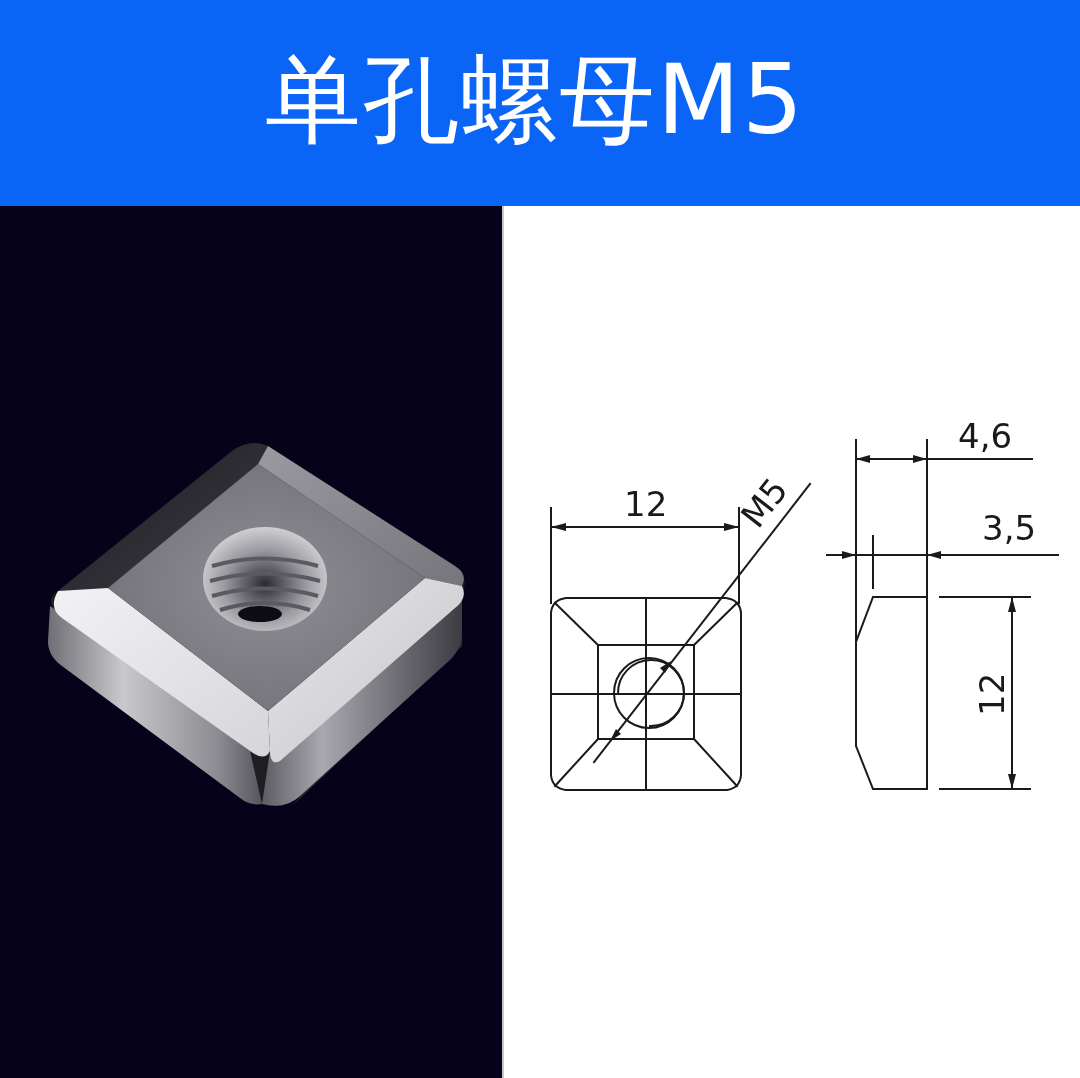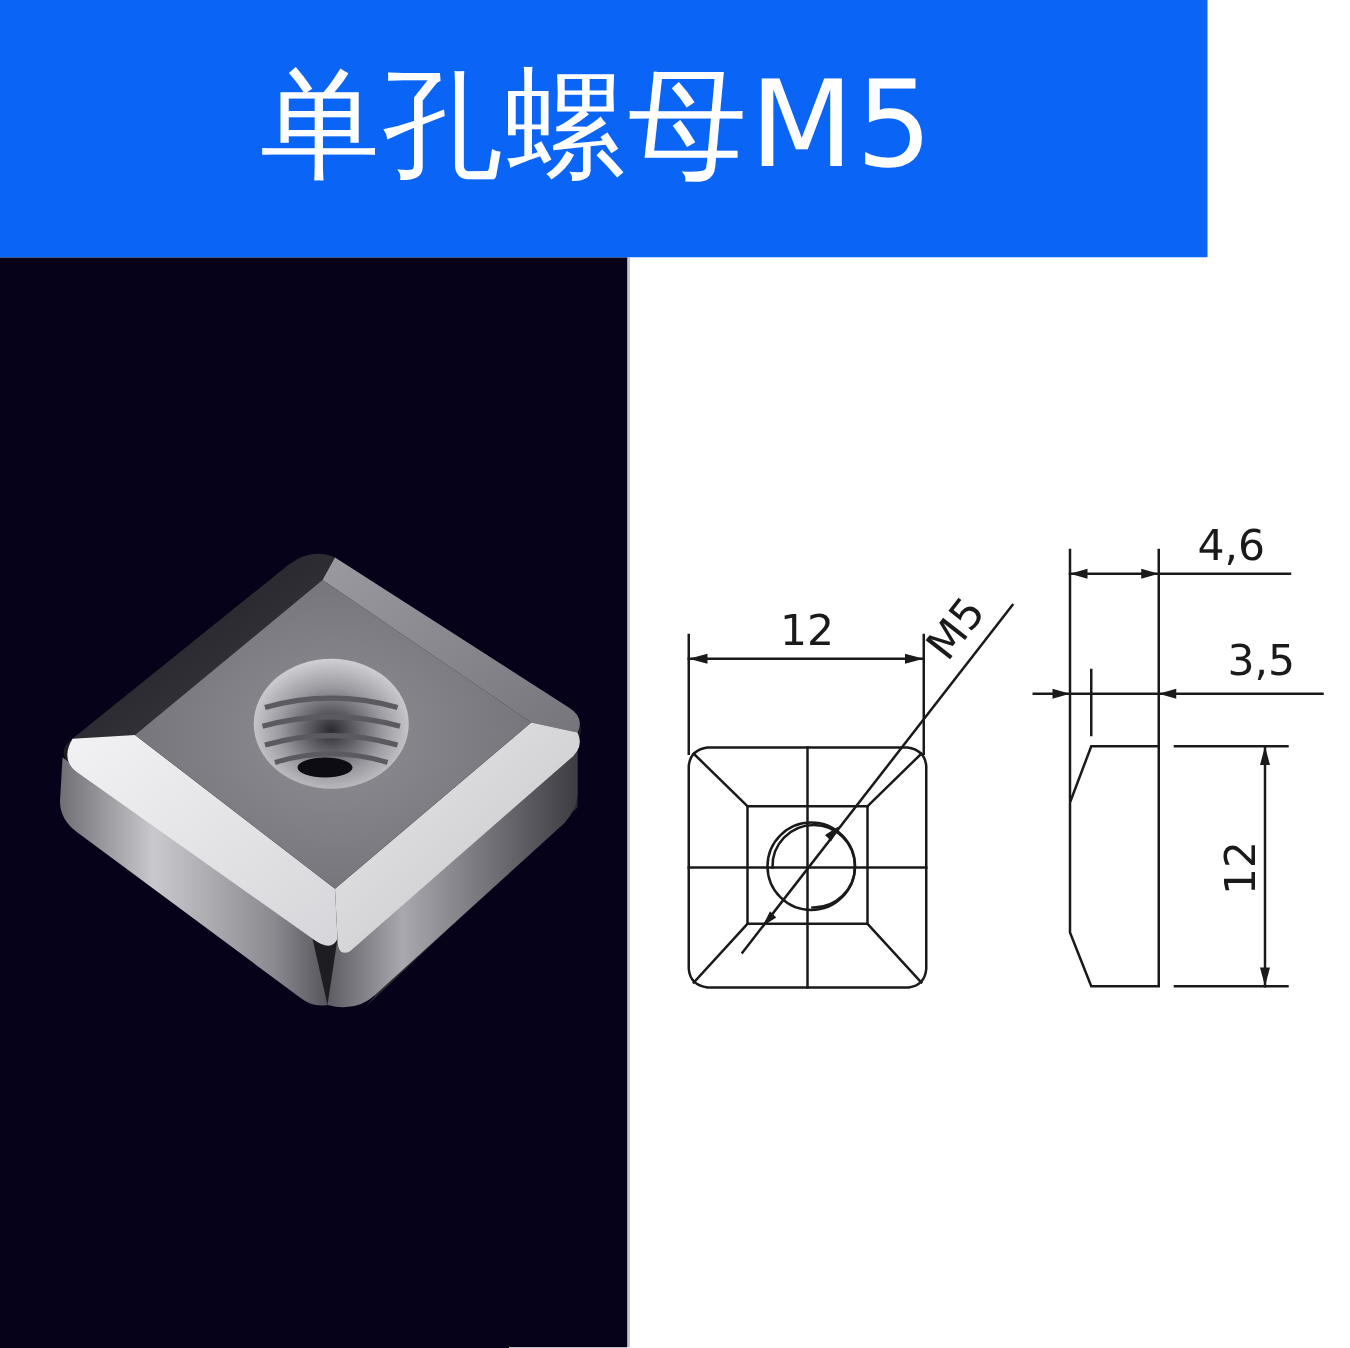--- a/index.html
+++ b/index.html
@@ -1,20 +1,20 @@
 <!DOCTYPE html>
 <html><head>
   <meta charset="utf-8">
   <style>
     * { margin: 0; padding: 0; box-sizing: border-box; }
     html, body { width: 1080px; height: 1078px; overflow: hidden; background: #ffffff; }
     body { position: relative; font-family: "DejaVu Sans", "Liberation Sans", sans-serif; }
 
     .banner {
-      position: absolute; left: 0; top: 0; width: 966px; height: 206px;
+      position: absolute; left: 0; top: 0; width: 1080px; height: 206px;
       background: #0a64f5;
       display: flex; align-items: center; justify-content: center;
     }
     .banner-title {
       color: #ffffff; font-size: 96px; font-weight: 400; letter-spacing: 2px;
       line-height: 1; margin-left: -10px; margin-top: -6px;
     }
 
     .photo-panel {
       position: absolute; left: 0; top: 206px; width: 502px; height: 872px;

